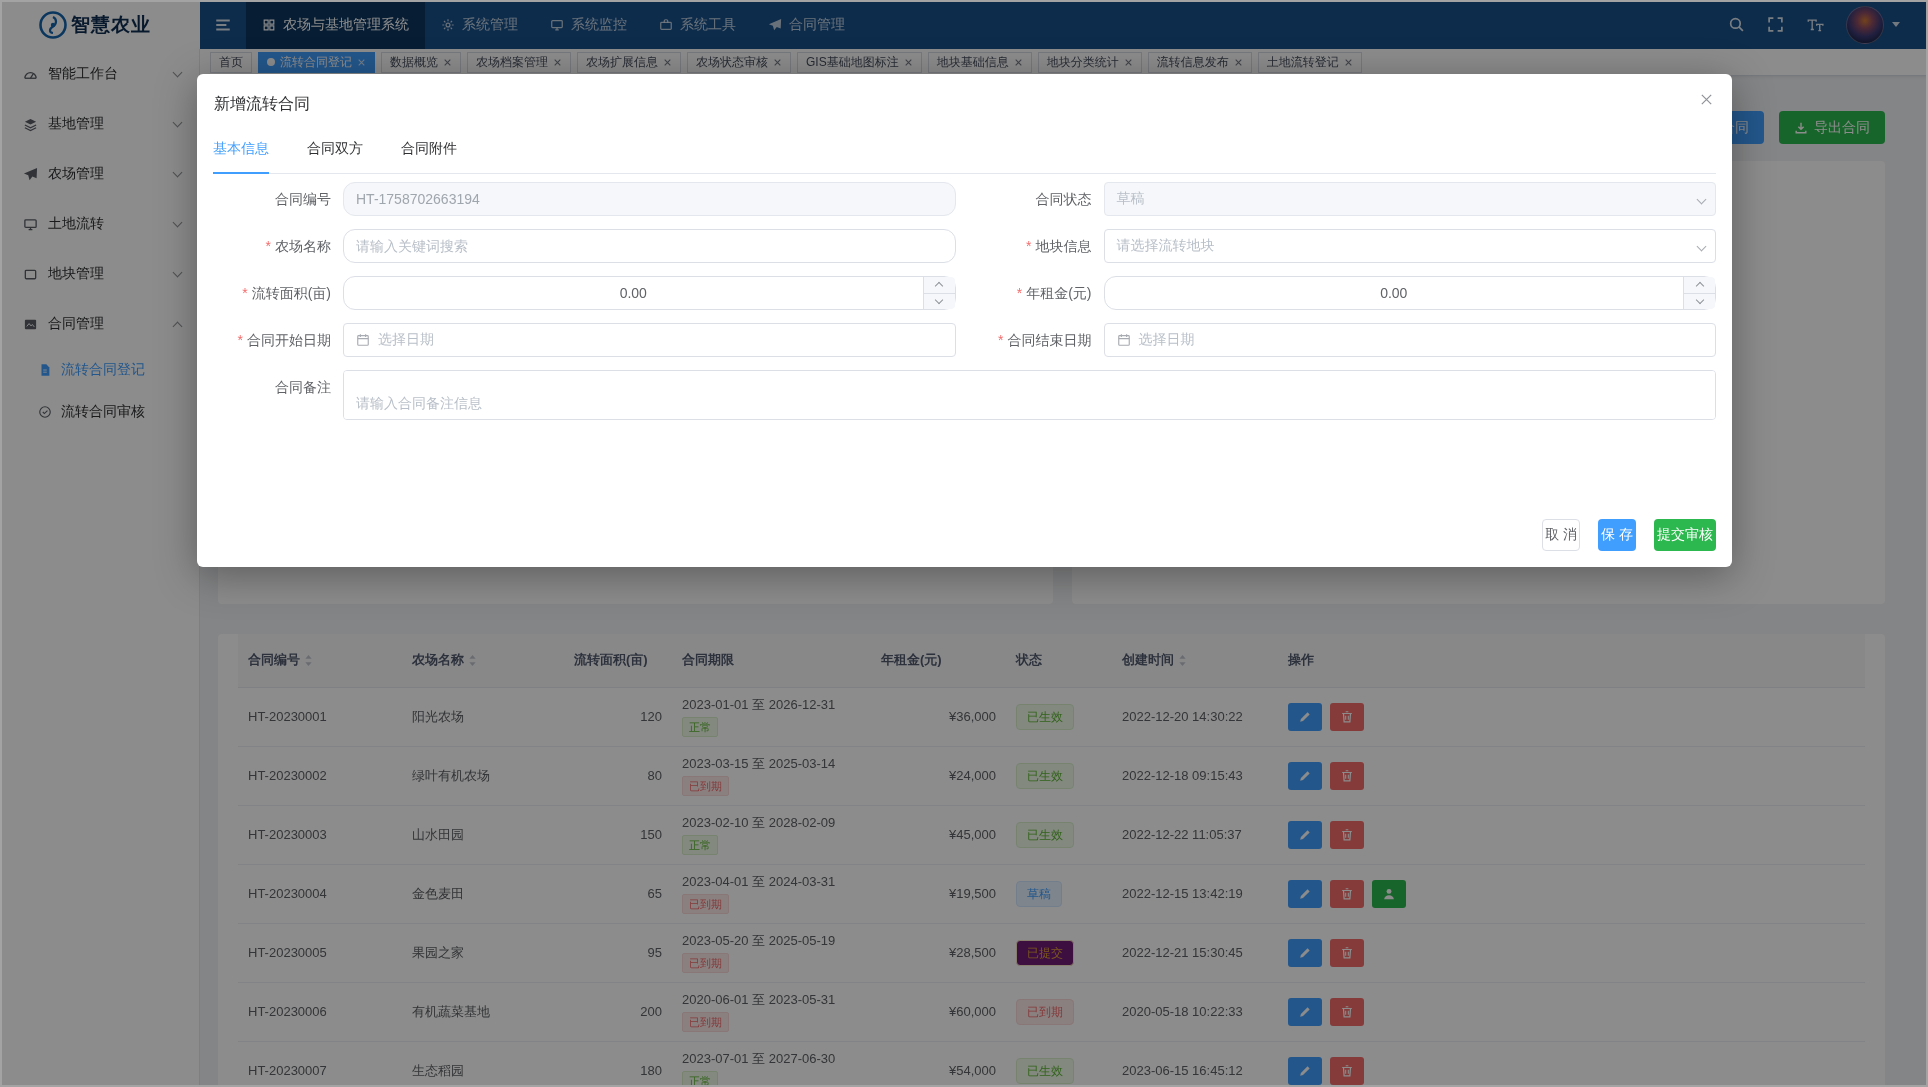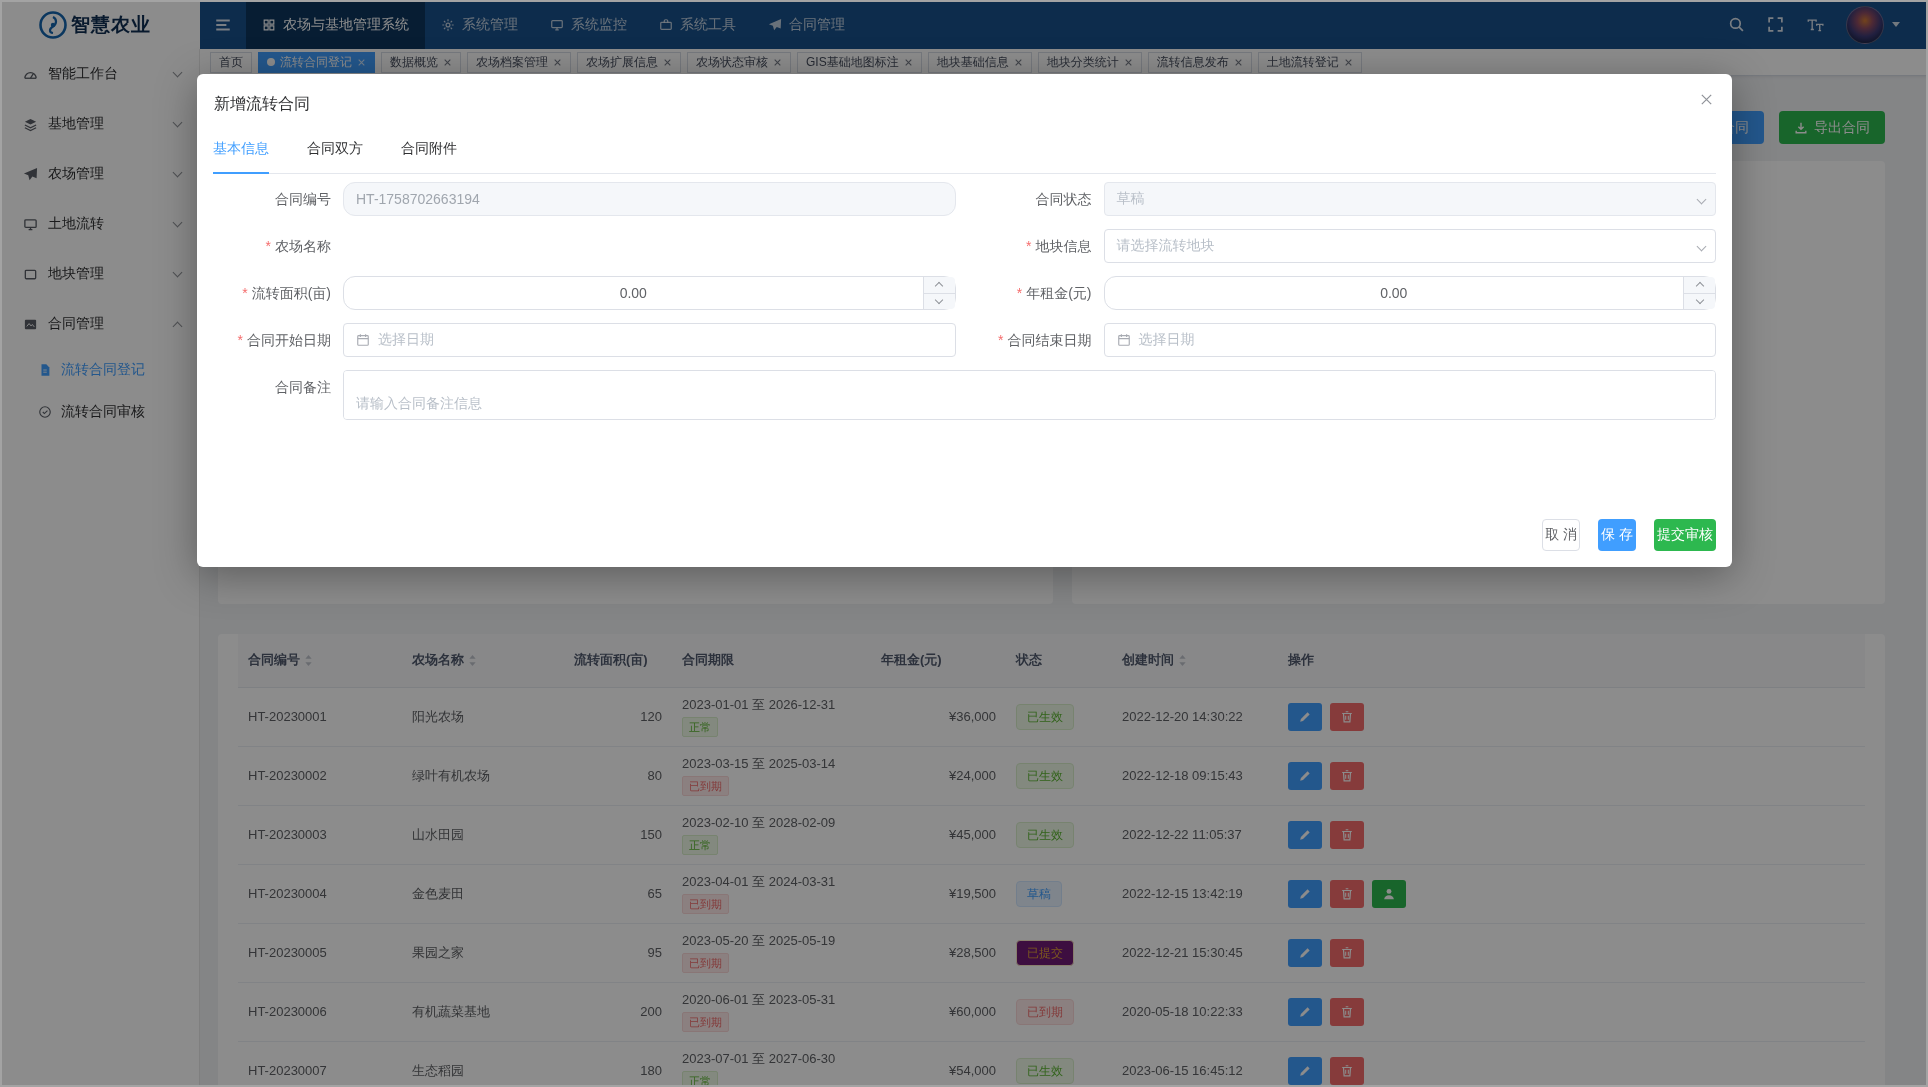--- a/index.html
+++ b/index.html
@@ -691,20 +691,21 @@
       <div class="fctrl">
         <div class="fake disabled">
           <span class="ph">草稿</span>
         </div>
         <span class="sel-caret"></span>
       </div>
     </div>
 
     <div class="field">
       <label class="flabel required">农场名称</label>
+      <div class="fctrl"><input class="inp" placeholder="请输入关键词搜索" style=""></div>
     </div>
     <div class="field">
       <label class="flabel required">地块信息</label>
       <div class="fctrl">
         <div class="fake">
           <span class="ph">请选择流转地块</span>
         </div>
         <span class="sel-caret"></span>
       </div>
     </div>

